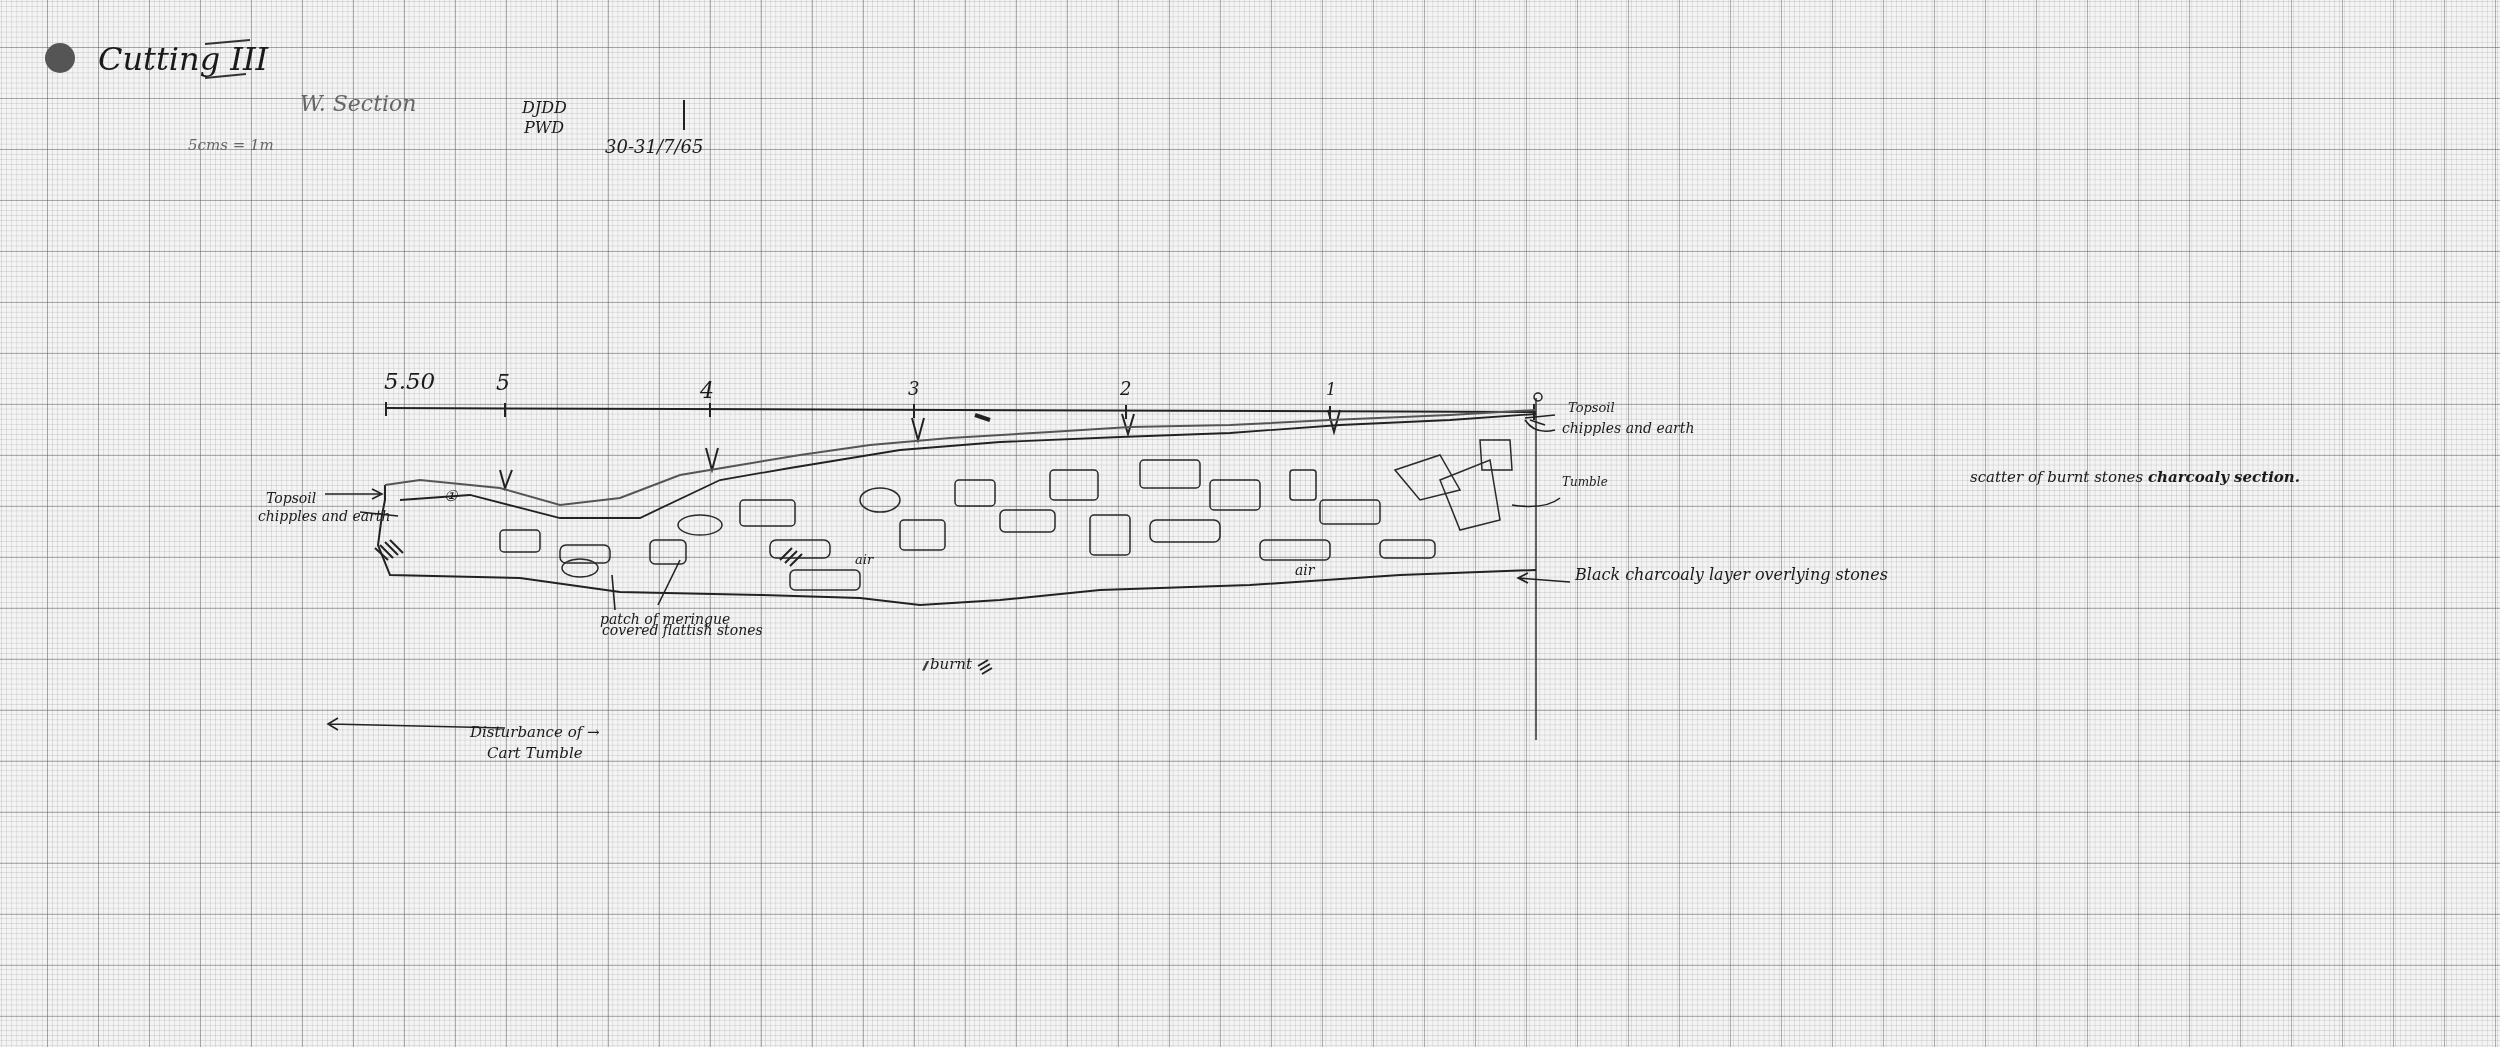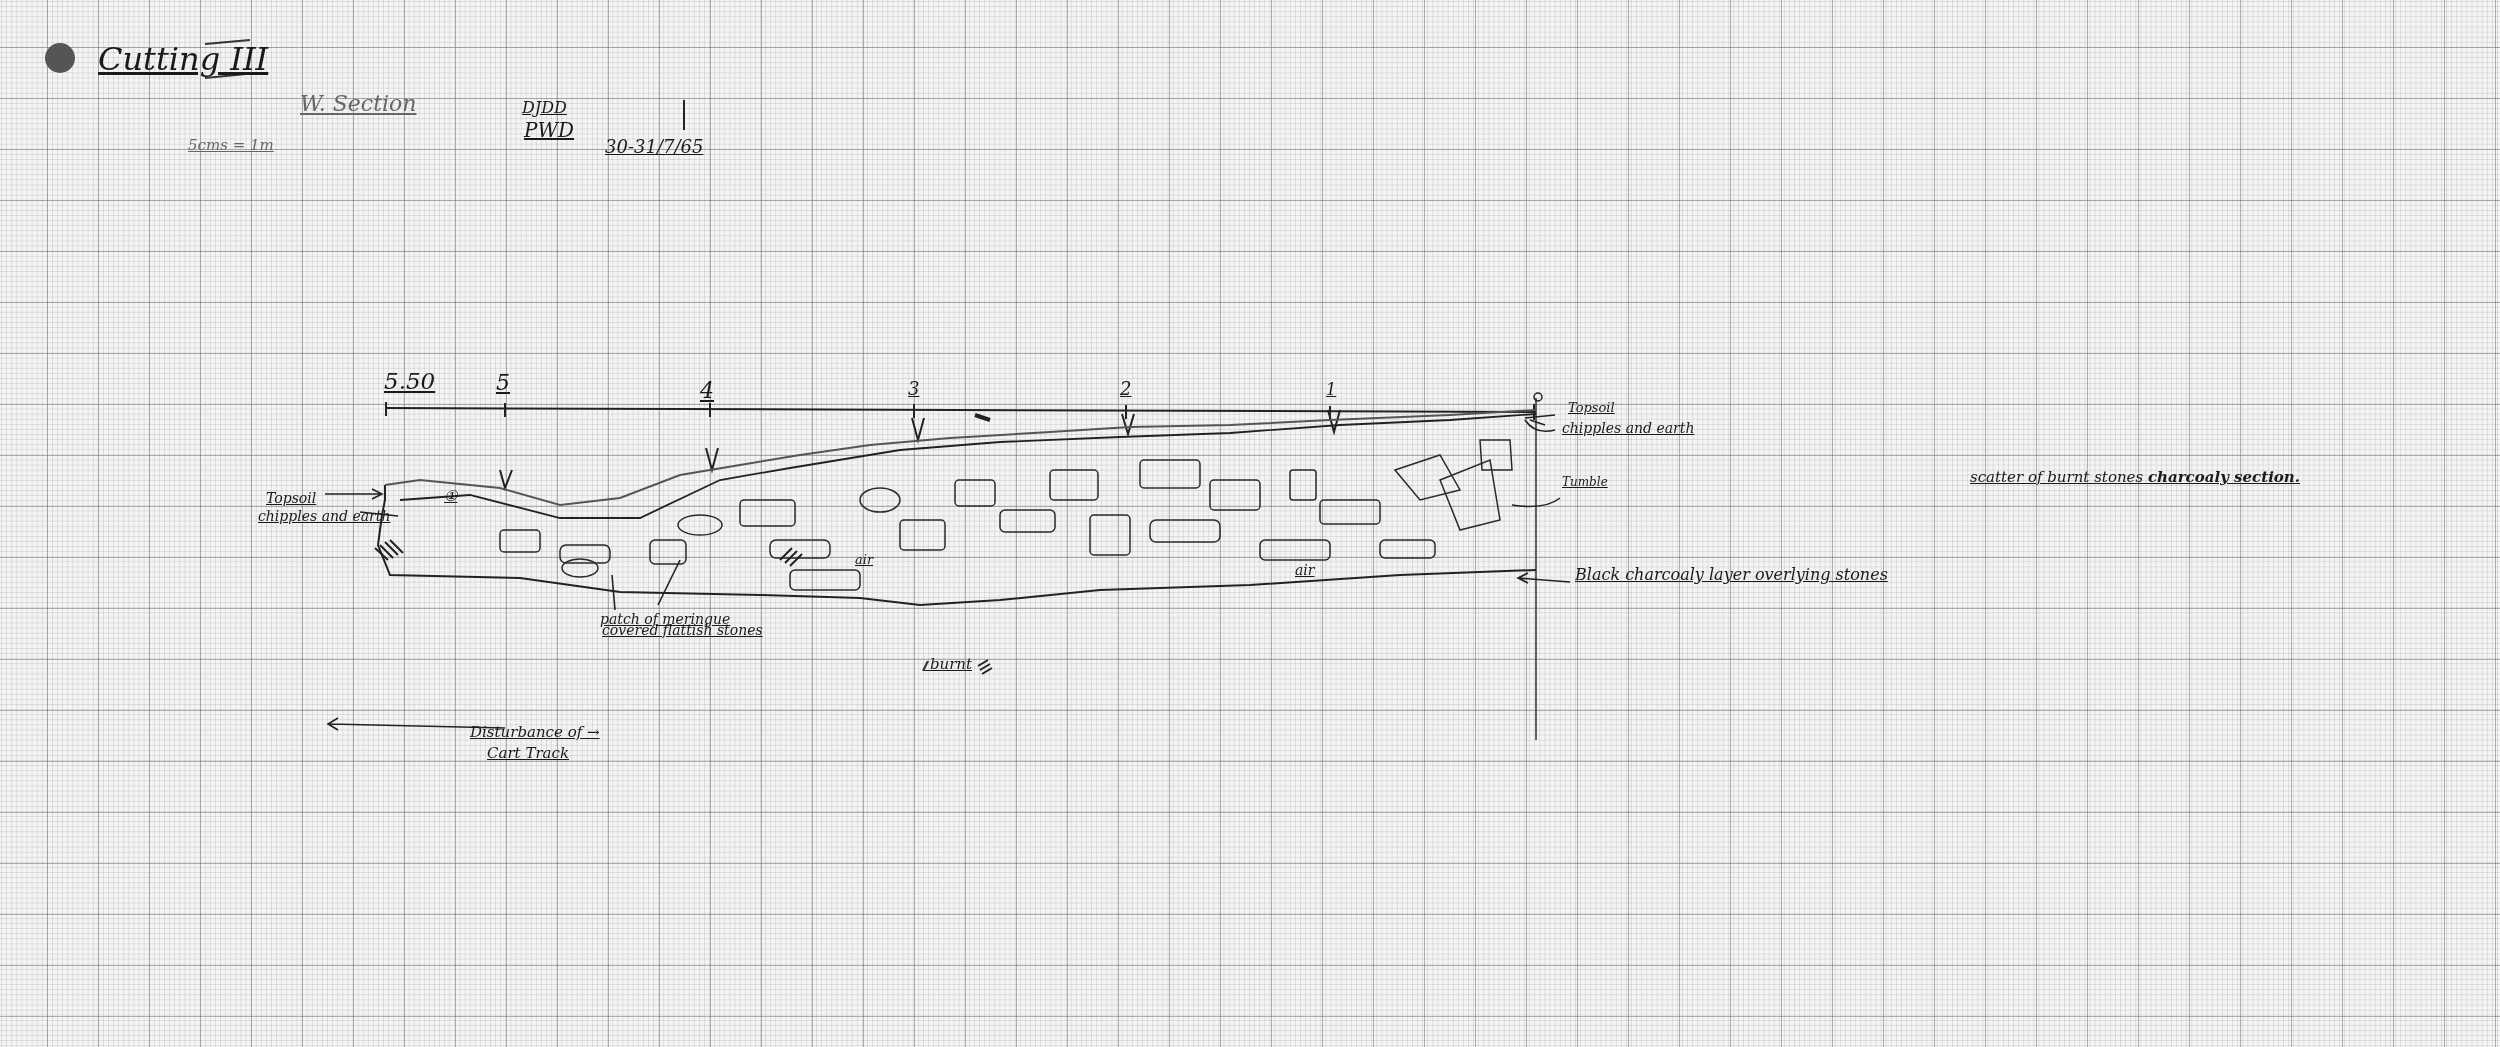--- a/index.html
+++ b/index.html
@@ -7,21 +7,21 @@
   #sheet{position:relative;width:2500px;height:1047px;
     background-color:#f4f4f4;
     background-image:
       linear-gradient(to right, rgba(90,90,90,.45) 1px, transparent 1px),
       linear-gradient(to bottom, rgba(90,90,90,.45) 1px, transparent 1px),
       linear-gradient(to right, rgba(130,130,130,.22) 1px, transparent 1px),
       linear-gradient(to bottom, rgba(130,130,130,.22) 1px, transparent 1px);
     background-size:51px 51px,51px 51px,5.1px 5.1px,5.1px 5.1px;
     background-position:-4px -4px,-4px -4px,-4px -4px,-4px -4px;
   }
-  .hw{position:absolute;color:#1a1a1a;font-family:"DejaVu Serif",serif;font-style:italic;white-space:nowrap;text-decoration:underline;}
+  .hw{position:absolute;color:#1a1a1a;font-family:"DejaVu Serif",serif;font-style:italic;white-space:nowrap;}
   .hw.pencil{color:#666;}
   svg#drawing{position:absolute;left:0;top:0;}
 </style>
 </head>
 <body>
 
 <div id="sheet">
 
   <svg id="drawing" width="2500" height="1047">
 
@@ -95,21 +95,21 @@
       <path d="M1555 415 L1525 418 M1545 425 L1530 420 M1555 430 Q1535 435 1525 420"></path>
       <path d="M1560 498 Q1545 510 1512 505"></path>
       <path d="M1570 582 L1518 578 M1528 573 L1518 578 L1528 583"></path>
     </g>
   </svg>
 
   <div class="hw" style="left:98px;top:40px;font-size:32px;">Cutting III</div>
   <div class="hw pencil" style="left:300px;top:50px;font-size:22px;margin-top:41px;">W. Section</div>
   <div class="hw pencil" style="left:188px;top:136px;font-size:15px;">5cms = 1m</div>
   <div class="hw" style="left:522px;top:98px;font-size:16px;">DJDD</div>
-  <div class="hw" style="left:524px;top:118px;font-size:20px;">PWD</div>
+  <div class="hw" style="left:524px;top:118px;font-size:16px;">PWD</div>
   <div class="hw" style="left:605px;top:100px;font-size:18px;margin-top:36px;">30-31/7/65</div>
 
   <div class="hw" style="left:384px;top:368px;font-size:23px;">5.50</div>
   <div class="hw" style="left:496px;top:370px;font-size:22px;">5</div>
   <div class="hw" style="left:700px;top:378px;font-size:22px;">4</div>
   <div class="hw" style="left:908px;top:378px;font-size:18px;">3</div>
   <div class="hw" style="left:1120px;top:378px;font-size:18px;">2</div>
   <div class="hw" style="left:1326px;top:380px;font-size:16px;">1</div>
 
   <div class="hw" style="left:266px;top:490px;font-size:14px;">Topsoil</div>
@@ -120,21 +120,21 @@
   <div class="hw" style="left:600px;top:603px;font-size:14px;margin-top:8px;">patch of meringue</div>
   <div class="hw" style="left:602px;top:622px;font-size:14px;">covered flattish stones</div>
   <div class="hw" style="left:923px;top:655px;font-size:15px;">
     <span style="font-size:11px;letter-spacing:-3px;">///</span>
     <span>burnt</span>
   </div>
   <div class="hw" style="left:470px;top:723px;font-size:15px;">
     <span>Disturbance of</span>
     <span>→</span>
   </div>
-  <div class="hw" style="left:487px;top:744px;font-size:15px;">Cart Track</div>
+  <div class="hw" style="left:487px;top:744px;font-size:15px;">Cart Tumble</div>
 
   <div class="hw" style="left:1568px;top:400px;font-size:13px;">Topsoil</div>
   <div class="hw" style="left:1562px;top:420px;font-size:14px;">chipples and earth</div>
   <div class="hw" style="left:1562px;top:475px;font-size:12px;">Tumble</div>
   <div class="hw" style="left:1575px;top:565px;font-size:16px;">Black charcoaly layer overlying stones</div>
   <div class="hw" style="left:1970px;top:468px;font-size:15px;">
     <span>scatter of burnt stones</span>
     <span style="font-weight:bold;">charcoaly section.</span>
   </div>
 </div>

